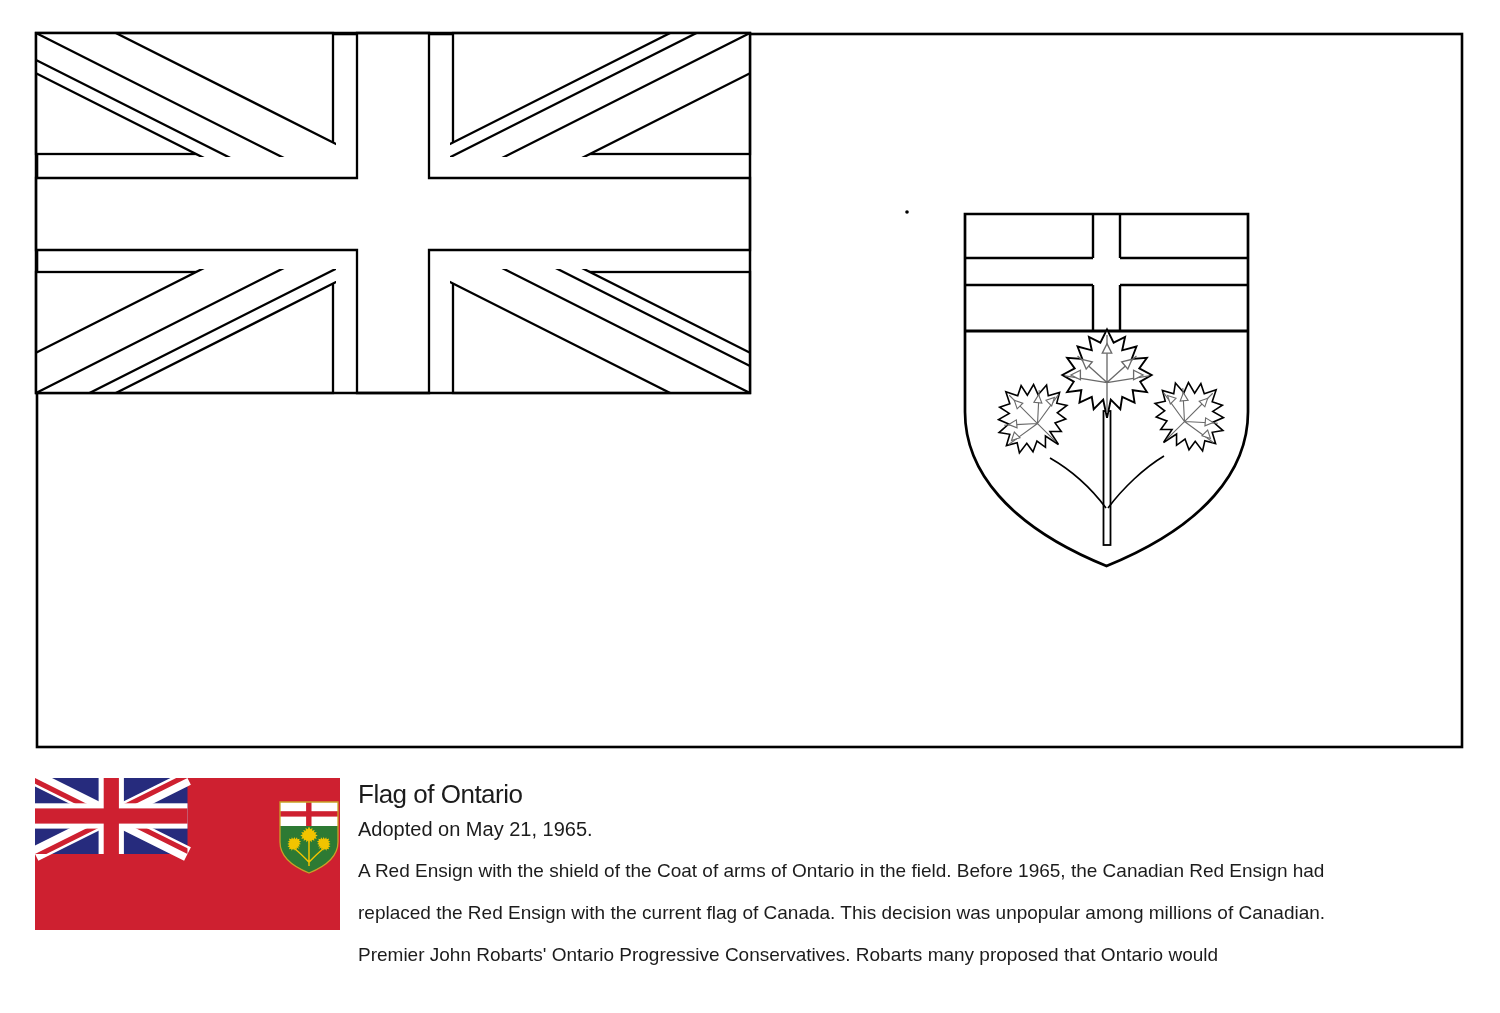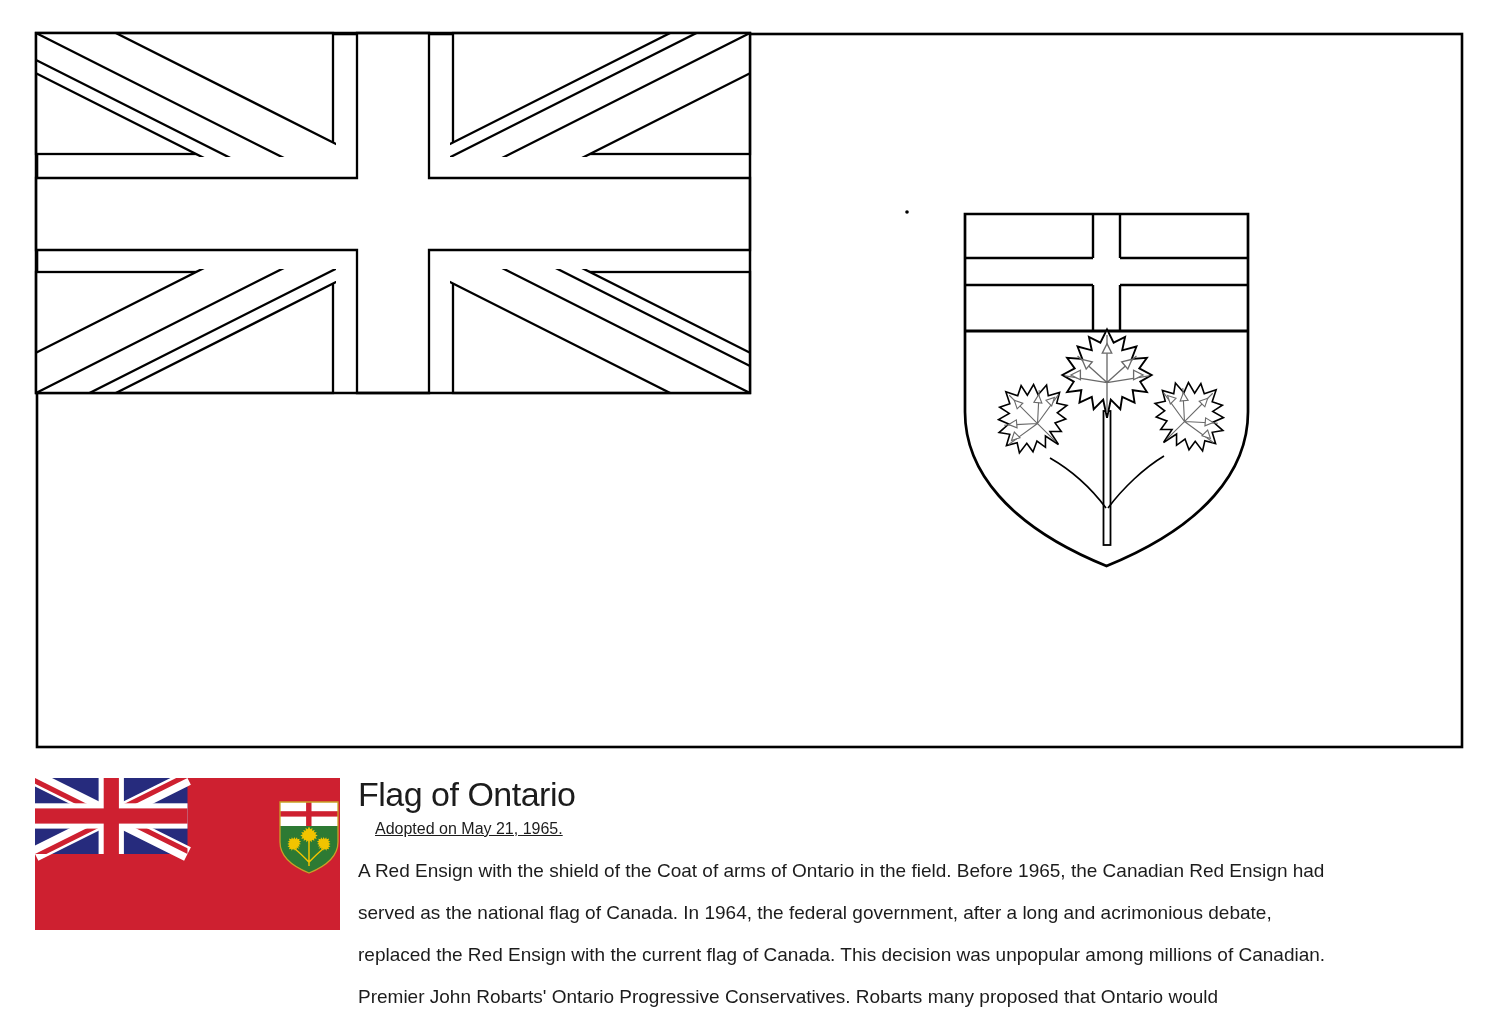--- a/index.html
+++ b/index.html
@@ -7,25 +7,25 @@
     width:1500px;height:1013px;position:relative;
     background:#ffffff;overflow:hidden;
     font-family:"Liberation Sans", sans-serif;
     color:var(--ink,#1c1c1c);
   }
   .abs{position:absolute;}
   #outline-flag-svg{left:0;top:0;}
   #color-flag-svg{left:35px;top:778px;}
   #info-block{left:358px;top:774px;width:1090px;}
   #info-title{
-    font-size:34px;line-height:40px;letter-spacing:-0.5px;
+    font-size:26px;line-height:40px;letter-spacing:-0.5px;
     font-weight:400;margin:0;color:var(--ink,#1c1c1c);
   }
   #info-adopted{
-    font-size:16px;line-height:26px;margin:2px 0 0 17px;font-weight:400;text-decoration:underline;
+    font-size:20px;line-height:26px;margin:2px 0 0 0;font-weight:400;
   }
   #info-paragraph{margin-top:1px;}
   .para-line{
     font-size:19px;line-height:27px;white-space:nowrap;font-weight:400;margin-top:15px;
   }
   svg *{vector-effect:none;}
 </style>
 </head>
 <body>
 
@@ -155,17 +155,16 @@
     </g>
     <path d="M0,0 H58 V40 C58,52 49,63 29,71 C9,63 0,52 0,40 Z" fill="none" stroke="var(--shield-border-gold)" stroke-width="1.3"></path>
   </g>
 </svg>
 
 <div id="info-block" class="abs">
   <h1 id="info-title">Flag of Ontario</h1>
   <div id="info-adopted">Adopted on May 21, 1965.</div>
   <div id="info-paragraph">
     <div class="para-line">A Red Ensign with the shield of the Coat of arms of Ontario in the field. Before 1965, the Canadian Red Ensign had</div>
-    <div class="para-line">served as the national flag of Canada. In 1964, the federal government, after a long and acrimonious debate,</div>
     <div class="para-line">replaced the Red Ensign with the current flag of Canada. This decision was unpopular among millions of Canadian.</div>
     <div class="para-line">Premier John Robarts' Ontario Progressive Conservatives. Robarts many proposed that Ontario would</div>
   </div>
 </div>
 
 </body></html>

